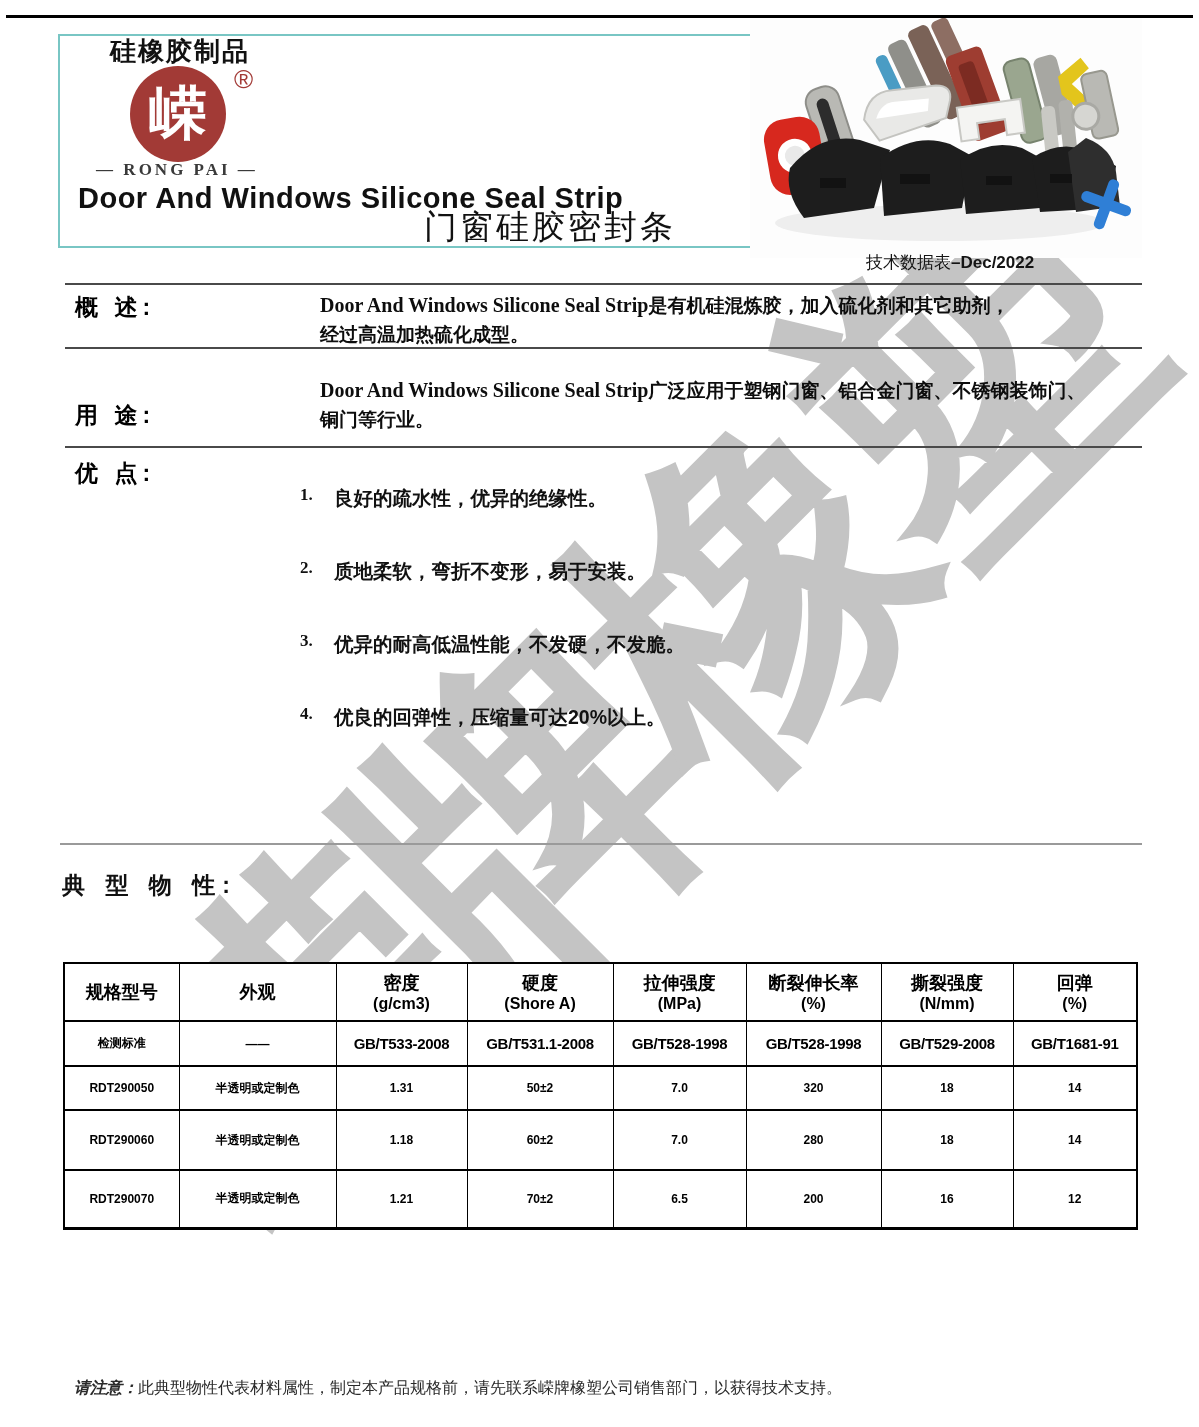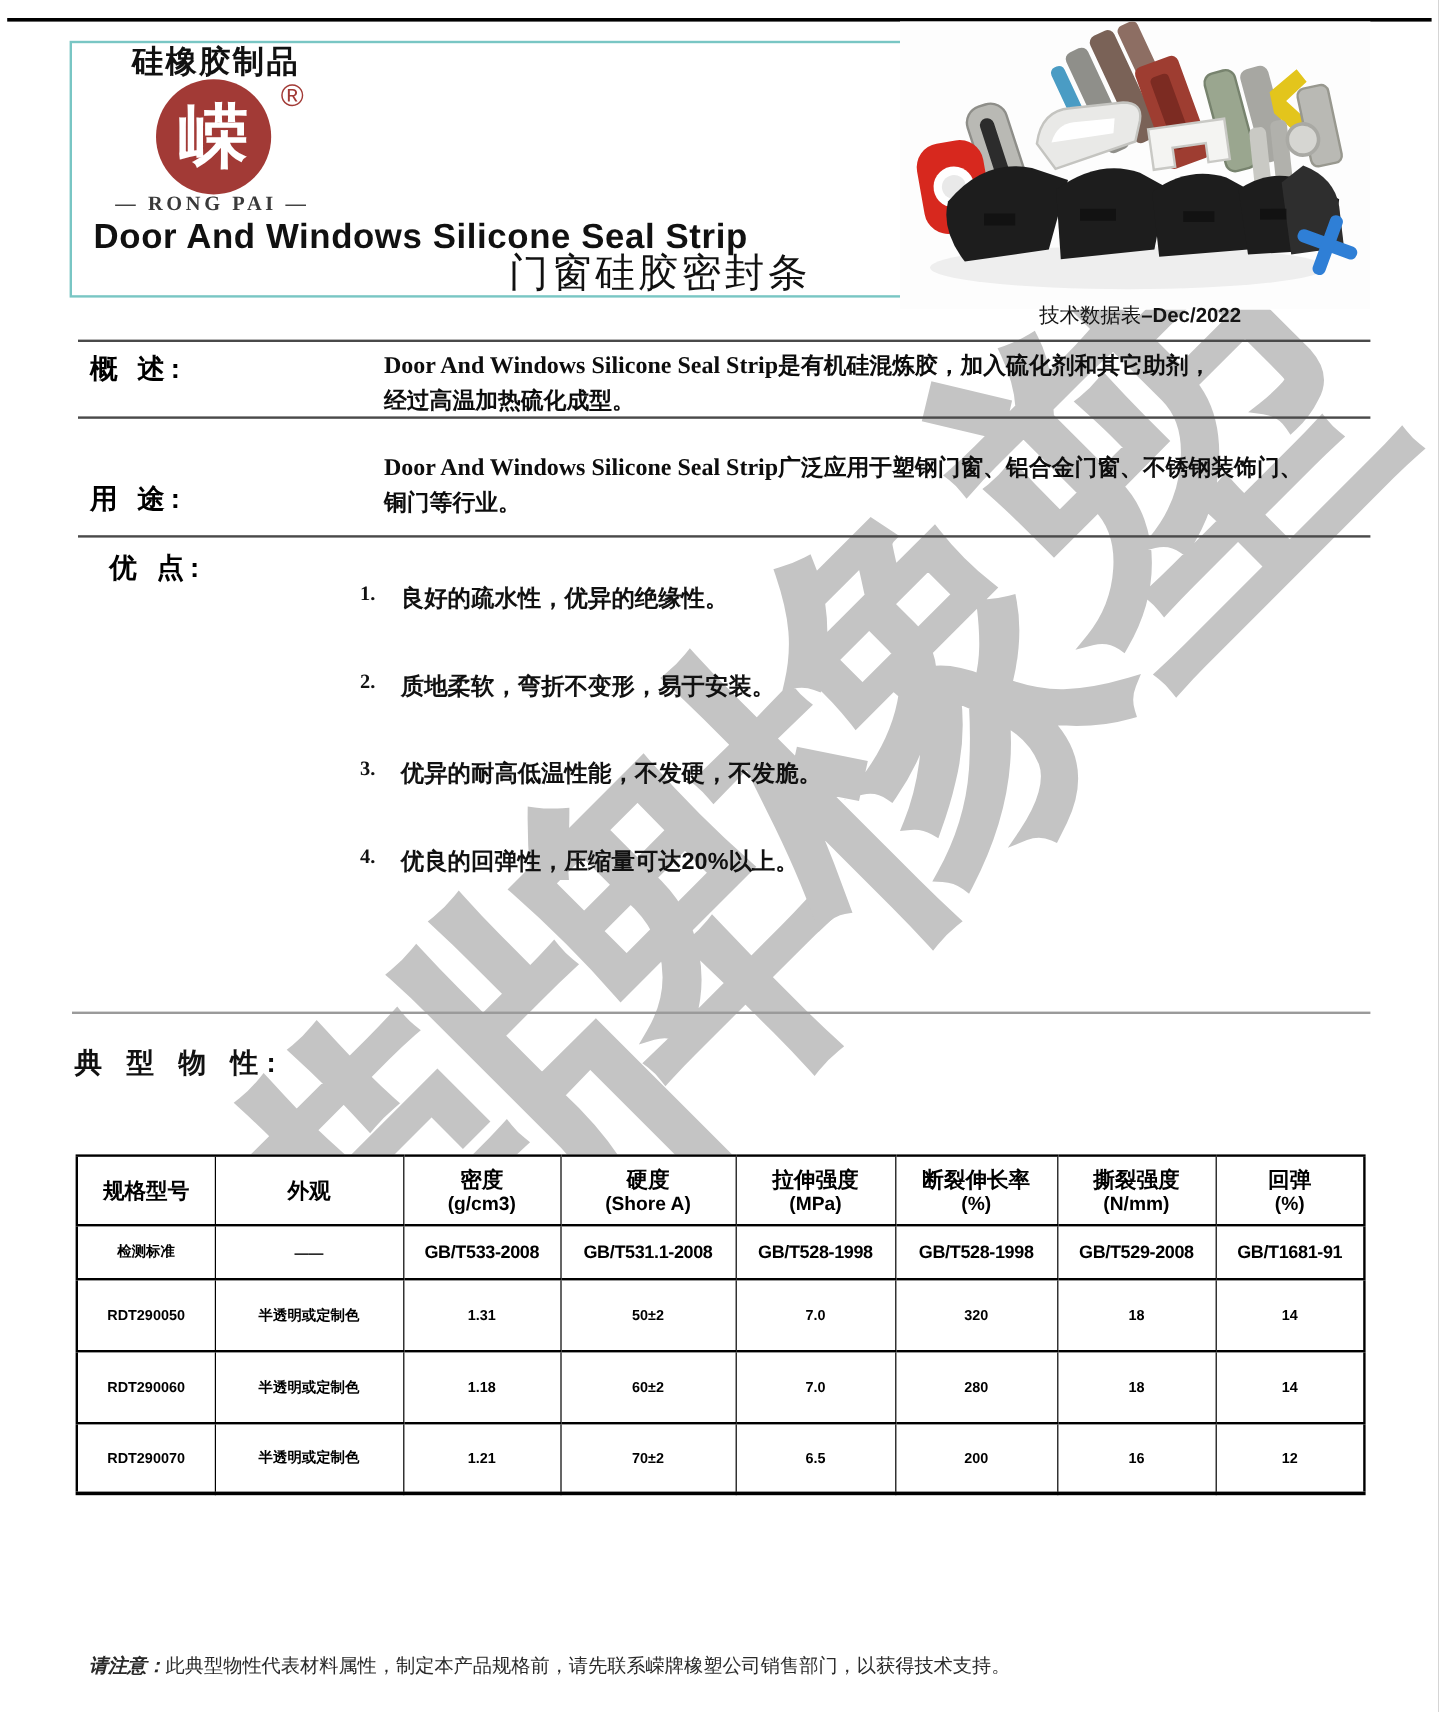--- a/index.html
+++ b/index.html
@@ -169,21 +169,21 @@
     <span class="en-serif">Door And Windows Silicone Seal Strip</span><span>是有机硅混炼胶，加入硫化剂和其它助剂，</span><br>
     <span>经过高温加热硫化成型。</span>
   </div>
 
   <div class="abs sec-label" style="left:75px;top:382px;margin-top:18px;">用 途:</div>
   <div class="abs body-text" style="left:320px;top:375px;">
     <span class="en-serif">Door And Windows Silicone Seal Strip</span><span>广泛应用于塑钢门窗、铝合金门窗、不锈钢装饰门、</span><br>
     <span>铜门等行业。</span>
   </div>
 
-  <div class="abs sec-label" style="left:75px;top:458px;margin-left:16px;">优 点:</div>
+  <div class="abs sec-label" style="left:75px;top:458px;">优 点:</div>
   <div class="abs adv-item" style="left:300px;top:485px;">
     <span class="adv-num">1.</span>
     <span class="adv-text">良好的疏水性，优异的绝缘性。</span>
   </div>
   <div class="abs adv-item" style="left:300px;top:558px;">
     <span class="adv-num">2.</span>
     <span class="adv-text">质地柔软，弯折不变形，易于安装。</span>
   </div>
   <div class="abs adv-item" style="left:300px;top:631px;">
     <span class="adv-num">3.</span>
@@ -243,21 +243,21 @@
     <tr style="height:45px">
       <td class="cell">检测标准</td>
       <td class="cell">——</td>
       <td class="std">GB/T533-2008</td>
       <td class="std">GB/T531.1-2008</td>
       <td class="std">GB/T528-1998</td>
       <td class="std">GB/T528-1998</td>
       <td class="std">GB/T529-2008</td>
       <td class="std">GB/T1681-91</td>
     </tr>
-    <tr style="height:60px">
+    <tr style="height:44px">
       <td class="cell">RDT290050</td>
       <td class="cell">半透明或定制色</td>
       <td class="cell">1.31</td>
       <td class="cell">50±2</td>
       <td class="cell">7.0</td>
       <td class="cell">320</td>
       <td class="cell">18</td>
       <td class="cell">14</td>
     </tr>
     <tr style="height:60px">

